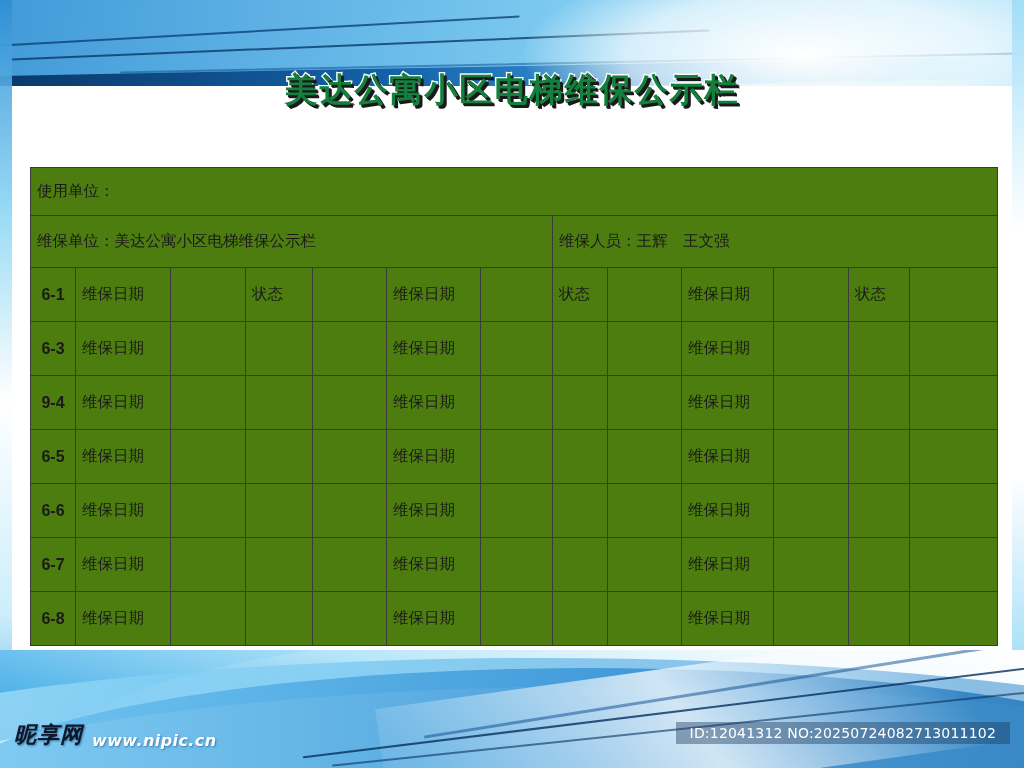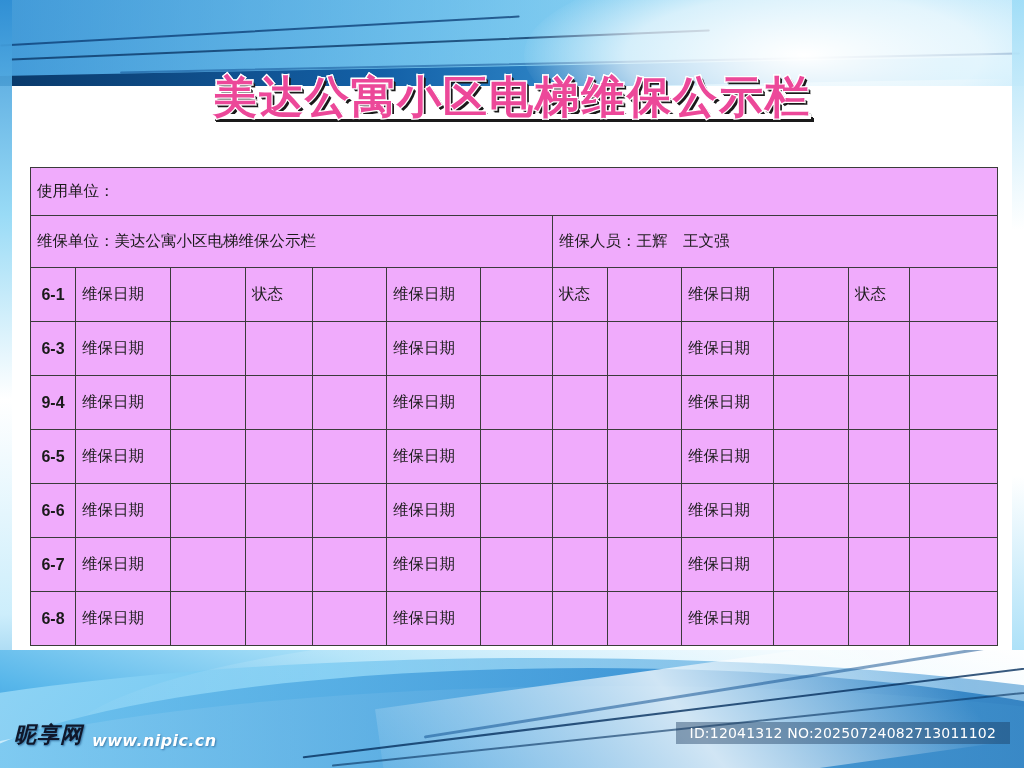--- a/index.html
+++ b/index.html
@@ -63,31 +63,30 @@
   .edge-l{position:absolute;left:0;top:0;width:12px;height:768px;
           background:linear-gradient(180deg,#2e8ed4 0%,#8ed7f5 28%,#ffffff 52%,#c7ecfb 80%,#3a99da 100%);opacity:.9;}
   .edge-r{position:absolute;right:0;top:0;width:12px;height:768px;
           background:linear-gradient(180deg,#9ddcf7 0%,#ffffff 30%,#ffffff 62%,#9fdcf7 86%,#3a99da 100%);opacity:.9;}
 
   
   .title-wrap{position:absolute;left:0;top:68px;width:1024px;text-align:center;z-index:6;}
   .title{
     display:inline-block;
     font-family:"DejaVu Sans","Liberation Sans",sans-serif;
-    font-weight:bold;font-size:44px;letter-spacing:2px;color:#ec4899;
+    font-weight:bold;font-size:33px;letter-spacing:2px;color:#15803d;
     -webkit-text-stroke:2.5px #ffffff;paint-order:stroke fill;
     text-shadow:
        2px 2px 0 #1a1a1a, 3px 3px 0 #1a1a1a,
       -1px  0   0 #ffffff,  0  -1px 0 #ffffff;
-    text-decoration: underline;
   }
 
   
   .sheet{position:absolute;left:30px;top:167px;width:967px;z-index:5;background:#fff;}
-  table{border-collapse:collapse;width:967px;table-layout:fixed;background:#f0abfc;padding-left:36px;}
+  table{border-collapse:collapse;width:967px;table-layout:fixed;background:#4d7c0f;padding-left:36px;}
   td{
     border:1px solid #3b3b3b;
     font-size:15.5px;color:#1a1a1a;
     padding:0 6px;vertical-align:middle;
     font-family:"DejaVu Sans","Liberation Sans",sans-serif;
     overflow:hidden;white-space:nowrap;
   }
   tr.r-head td{height:47px;}
   tr.r-head2 td{height:51px;}
   tr.r-data td{height:53px;}

